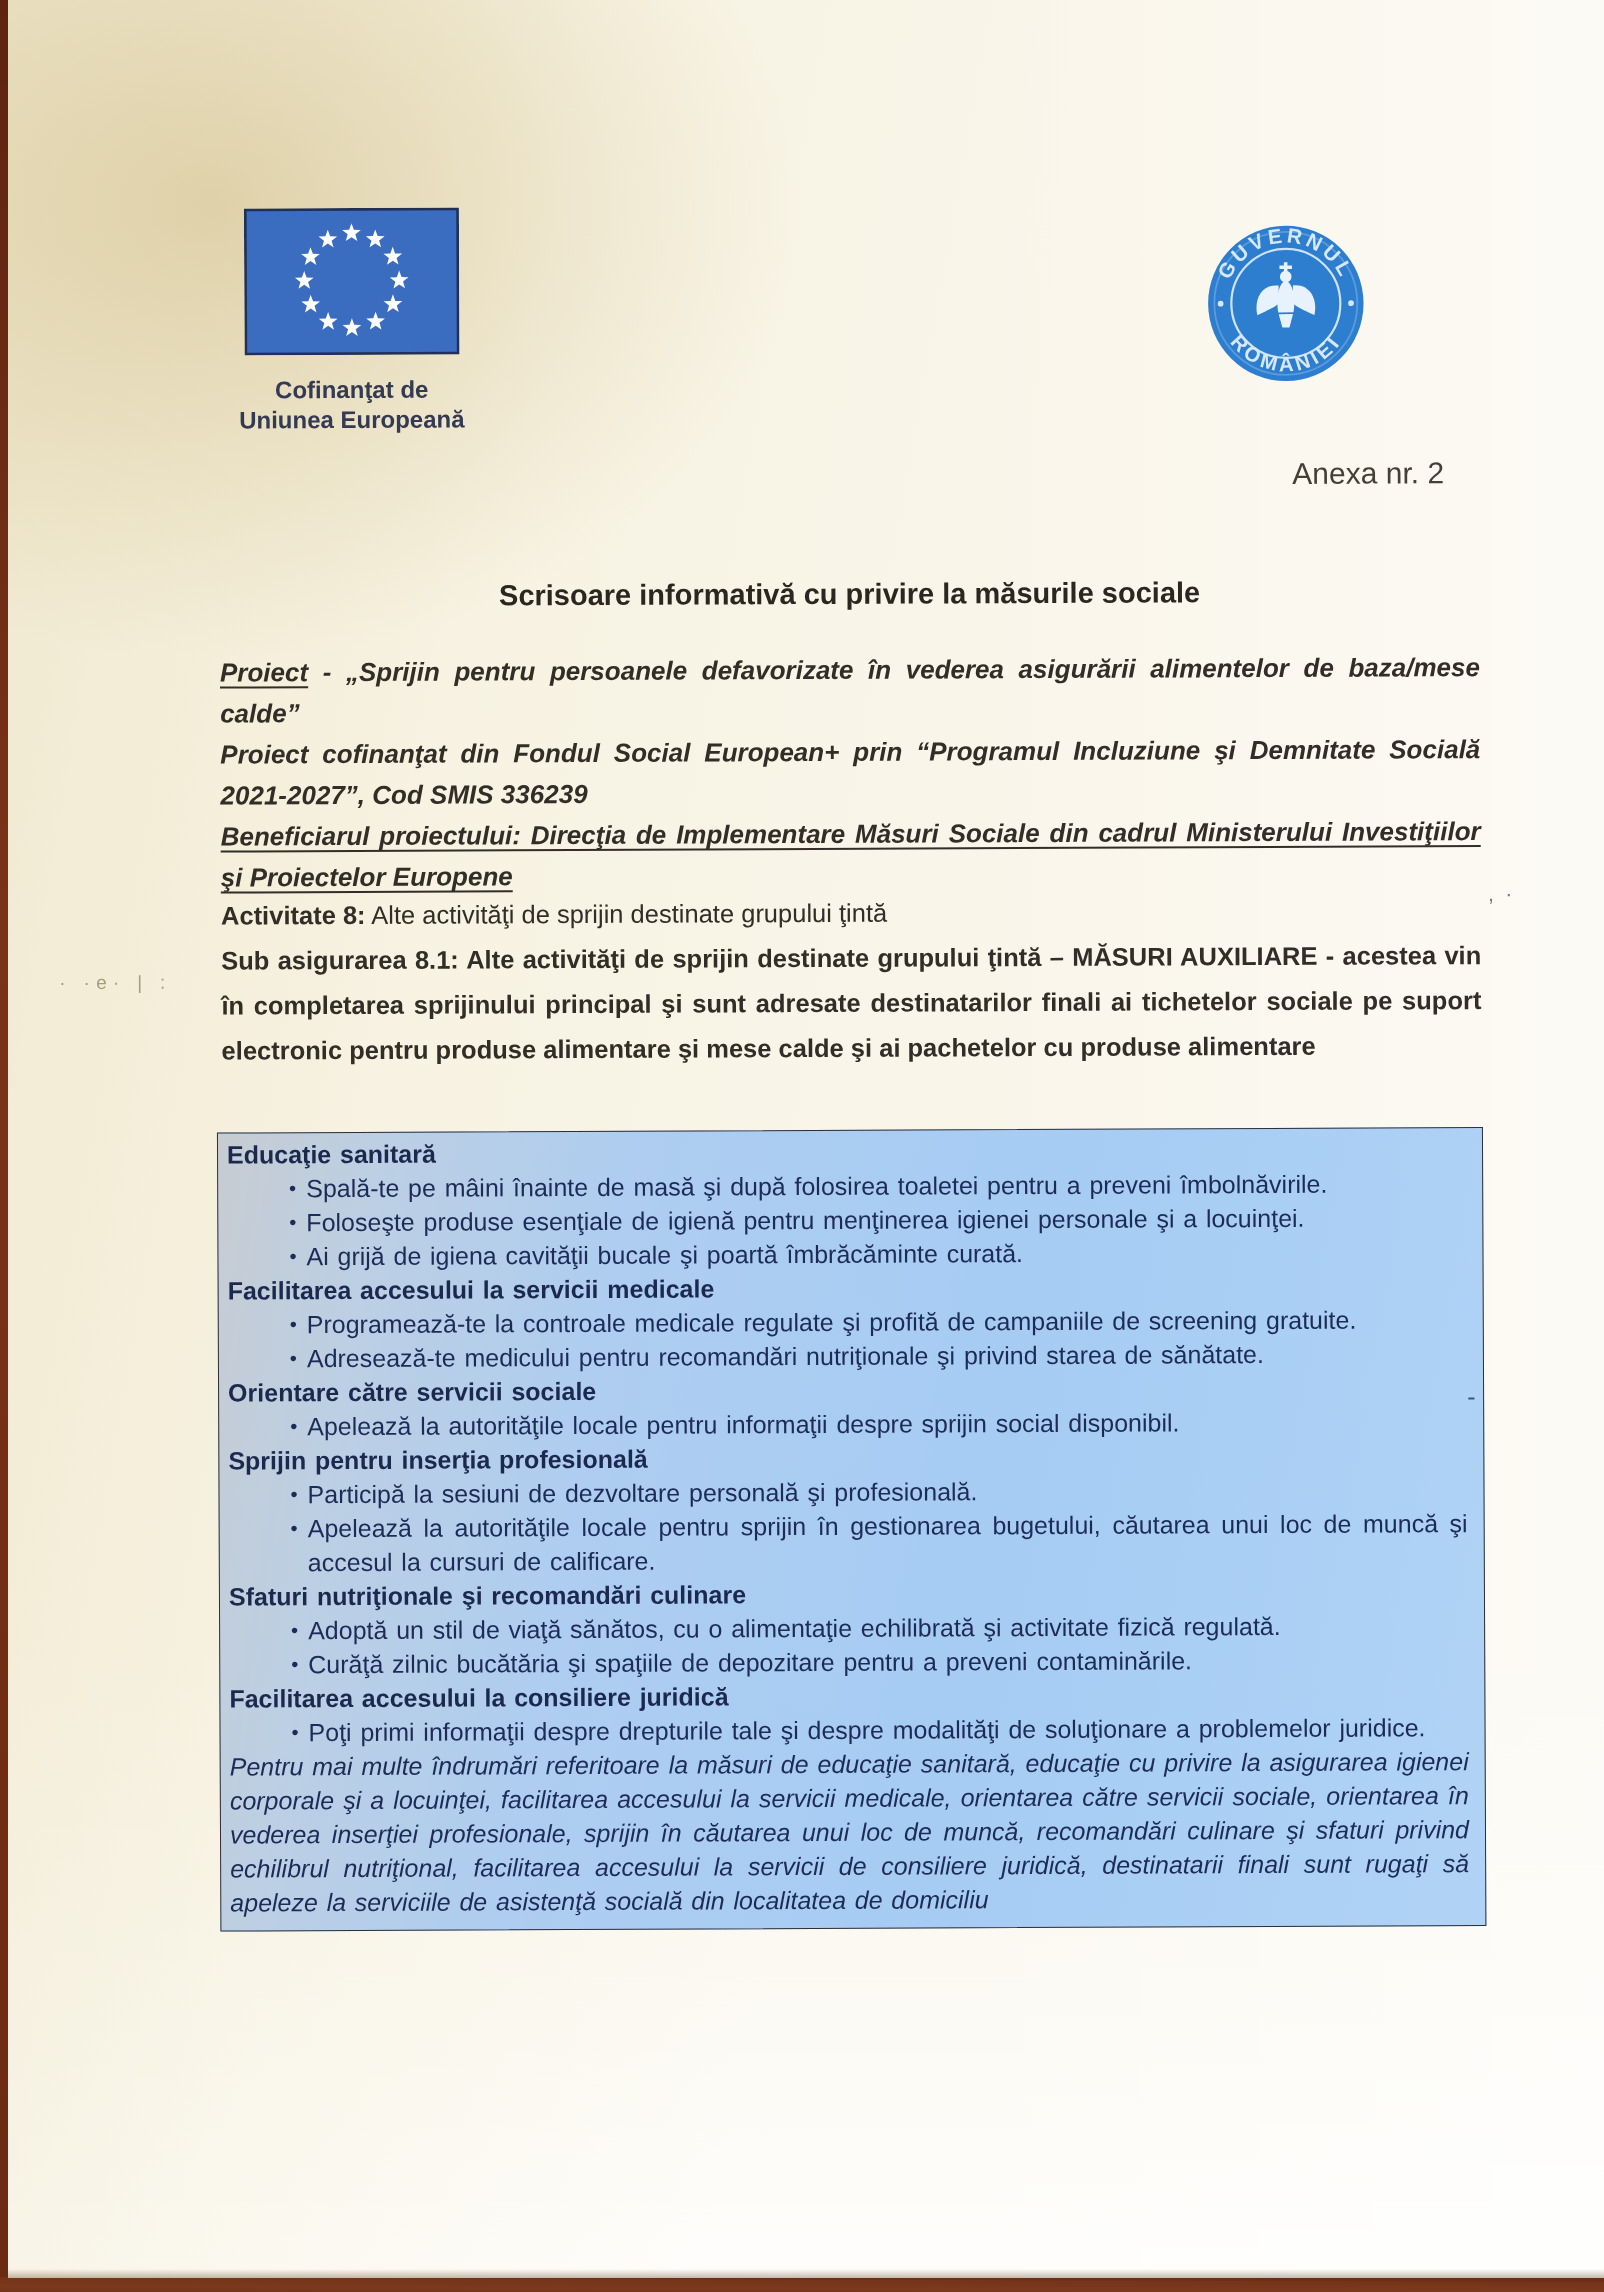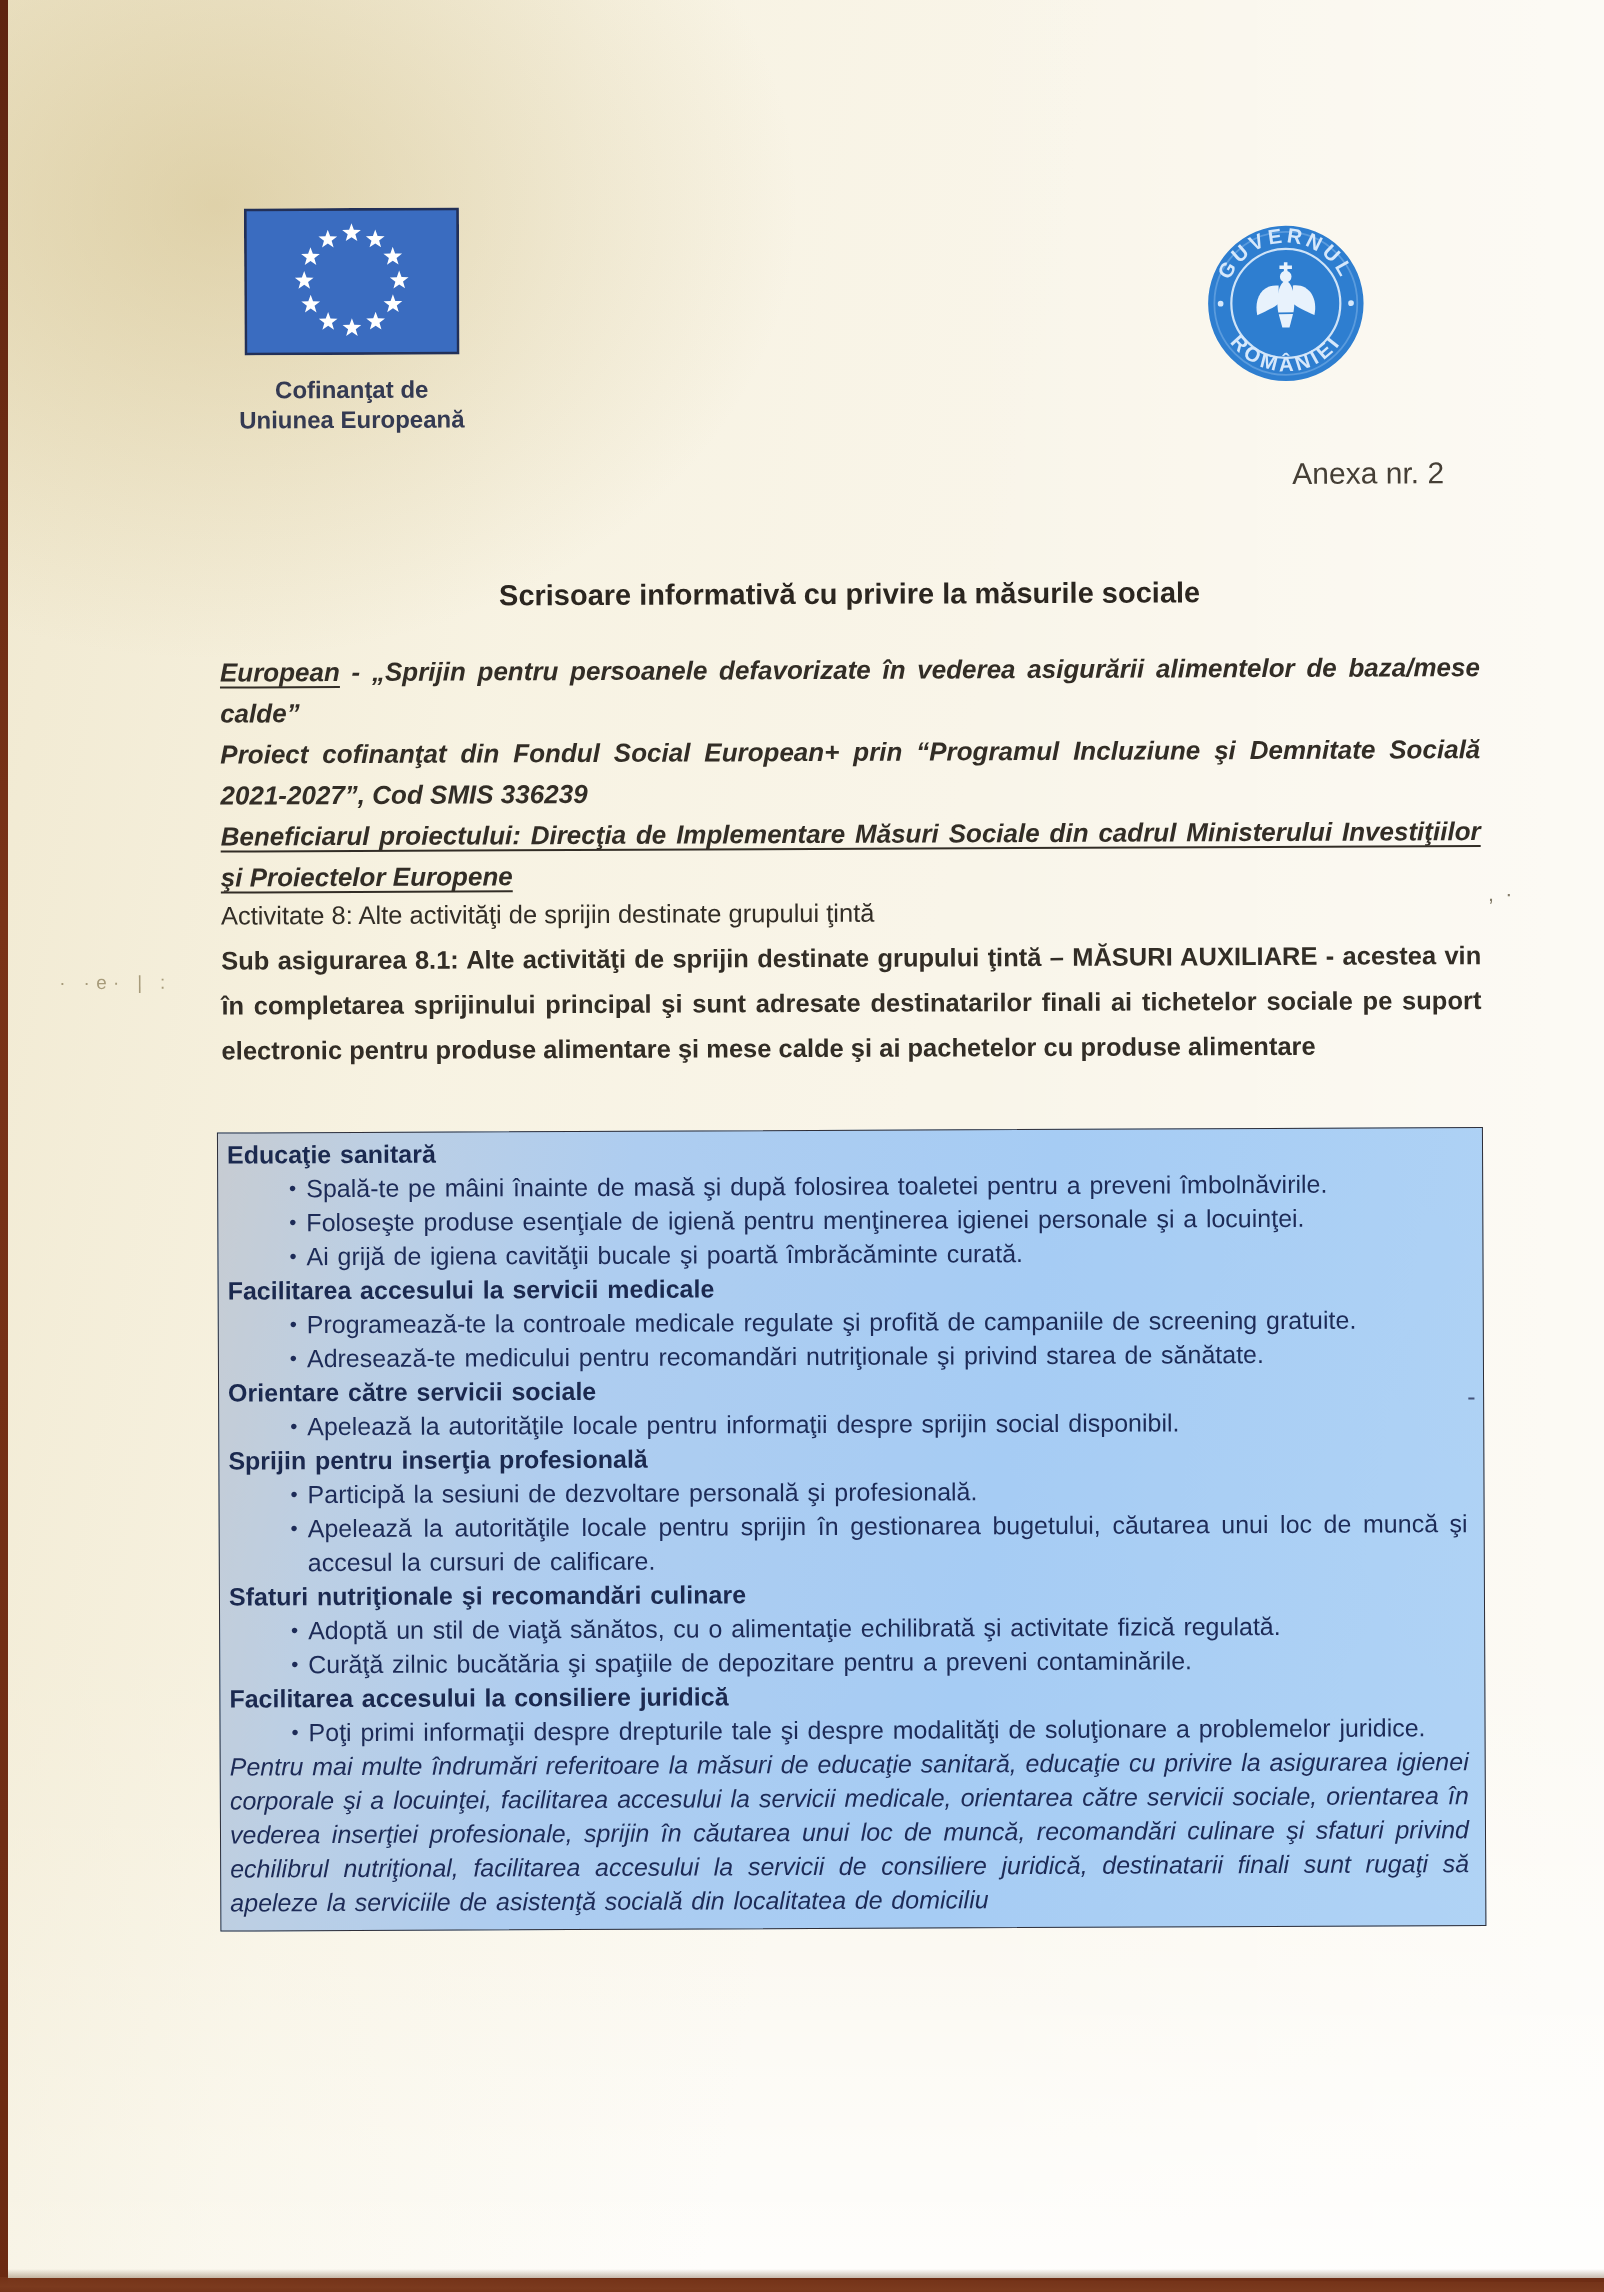--- a/index.html
+++ b/index.html
@@ -47,21 +47,21 @@
   .project{position:absolute;left:209px;top:650px;width:1260px;
     font-size:26px;line-height:41px;font-weight:bold;font-style:italic;
     color:#322d26;text-align:justify;}
   .project p{margin:0;}
   .u{text-decoration:underline;text-decoration-thickness:1.8px;text-underline-offset:4.5px;}
 
   .activity{position:absolute;left:209px;top:891px;width:1260px;
     font-size:25.5px;line-height:45px;color:#322d26;}
   .activity p{margin:0;}
   .activity .justify{text-align:justify;font-weight:bold;}
-  .b{font-weight:normal;margin-top:39px;}
+  .b{font-weight:bold;margin-top:39px;}
 
   
   .info-box{position:absolute;left:204px;top:1130px;width:1266px;box-sizing:border-box;
     border:1.8px solid #2e2e38;
     padding:3.6px 16px 10.7px 9px;
     font-size:25px;line-height:34px;word-spacing:1.8px;color:#1d2b57;
     background-color:#abcff2;
     background-image:linear-gradient(100deg,#c7ccd2 0%,#bccfe4 12%,#aecdf0 30%,#a6ccf4 60%,#b0d3f5 100%),
       linear-gradient(to bottom, rgba(255,255,255,0.25), rgba(255,255,255,0) 20%);}
   .box-heading{font-weight:bold;color:#1b294f;}
@@ -139,21 +139,21 @@
           <path d="M97,69 C115,67 125,83 121,102 C112,98 101,93 97,89 Z"></path>
           <path d="M81,101 L97,101 L93,116 L85,116 Z"></path>
         </g>
       </svg>
 
       <div class="anexa">Anexa nr. 2</div>
 
       <div class="doc-title">Scrisoare informativă cu privire la măsurile sociale</div>
 
       <div class="project">
-        <p><span class="u">European</span><span> - </span><span>„Sprijin pentru persoanele defavorizate în vederea asigurării alimentelor de baza/mese calde”</span></p>
+        <p><span class="u">Proiect</span><span> - </span><span>„Sprijin pentru persoanele defavorizate în vederea asigurării alimentelor de baza/mese calde”</span></p>
         <p>Proiect cofinanţat din Fondul Social European+ prin “Programul Incluziune şi Demnitate Socială 2021-2027”, Cod SMIS 336239</p>
         <p><span class="u">Beneficiarul proiectului: Direcţia de Implementare Măsuri Sociale din cadrul Ministerului Investiţiilor şi Proiectelor Europene</span></p>
       </div>
 
       <div class="activity">
         <p><span class="b">Activitate 8:</span> <span>Alte activităţi de sprijin destinate grupului ţintă</span></p>
         <p class="justify"><span>Sub asigurarea 8.1:</span> <span>Alte activităţi de sprijin destinate grupului ţintă – MĂSURI AUXILIARE - acestea vin în completarea sprijinului principal şi sunt adresate destinatarilor finali ai tichetelor sociale pe suport electronic pentru produse alimentare şi mese calde şi ai pachetelor cu produse alimentare</span></p>
       </div>
 
       <div class="info-box" style="color: rgb(29, 43, 87); background-color: rgb(171, 207, 242);">

